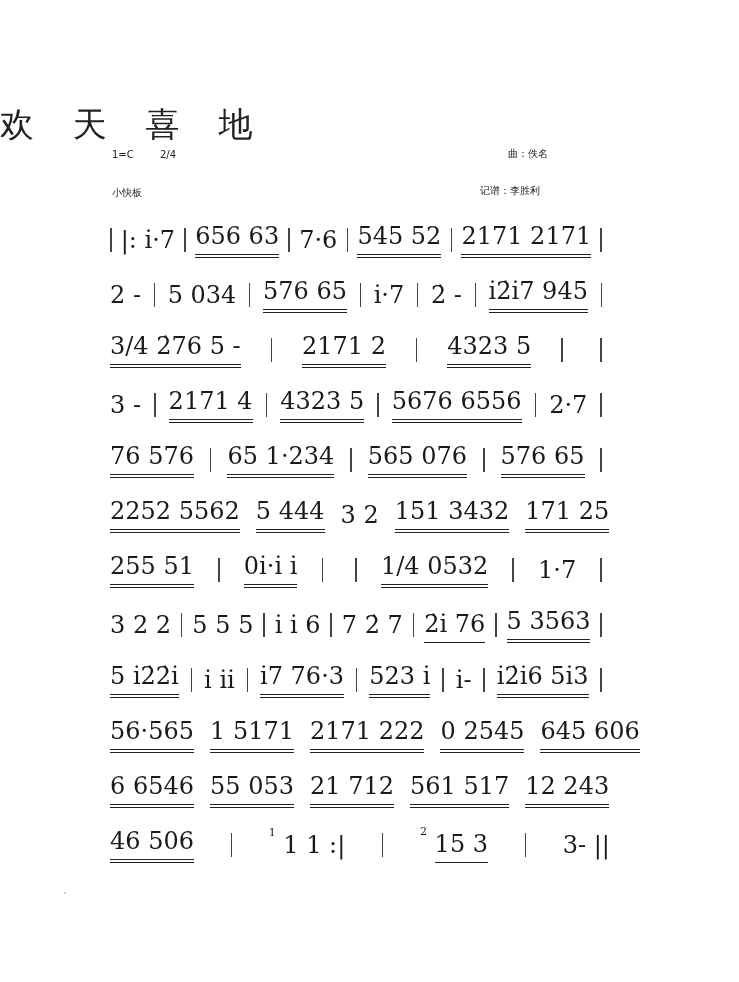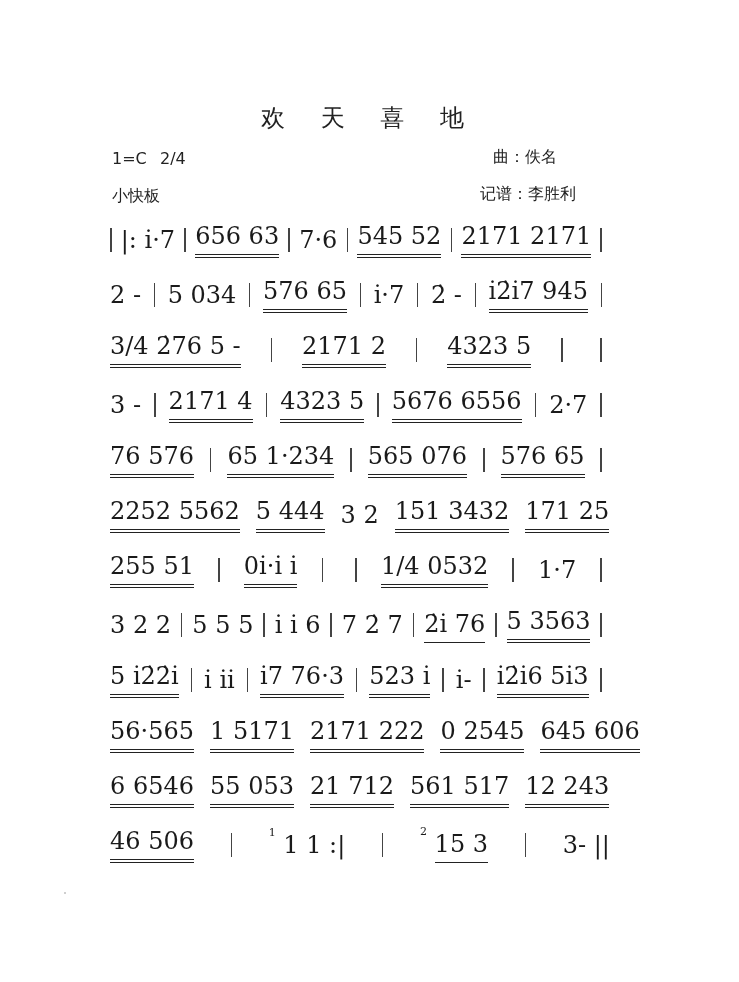--- a/index.html
+++ b/index.html
@@ -13,37 +13,36 @@
       position: relative;
       overflow: hidden;
       font-family: "DejaVu Serif", "Liberation Serif", serif;
       color: #1a1a1a;
     }
     .title {
       position: absolute;
       left: 0;
       width: 739px;
       top: 102px;
-      text-align: center;
-      font-size: 24px;
+      font-size: 34px;
       letter-spacing: 14px;
       font-family: "DejaVu Sans", sans-serif;
       font-weight: normal;
       color: #222;
     }
     .meta {
       position: absolute;
       font-family: "DejaVu Sans", sans-serif;
-      font-size: 16px;
+      font-size: 10px;
       color: #222;
     }
     .meta.key { left: 112px; top: 149px; }
     .meta.time { left: 160px; top: 149px; }
     .meta.tempo { left: 112px; top: 186px; }
-    .meta.composer { left: 493px; top: 147px; }
+    .meta.composer { left: 508px; top: 147px; }
     .meta.transcriber { left: 480px; top: 184px; }
 
     .staff {
       position: absolute;
       left: 110px;
       width: 500px;
       height: 40px;
       display: flex;
       align-items: flex-end;
       font-size: 24px;

